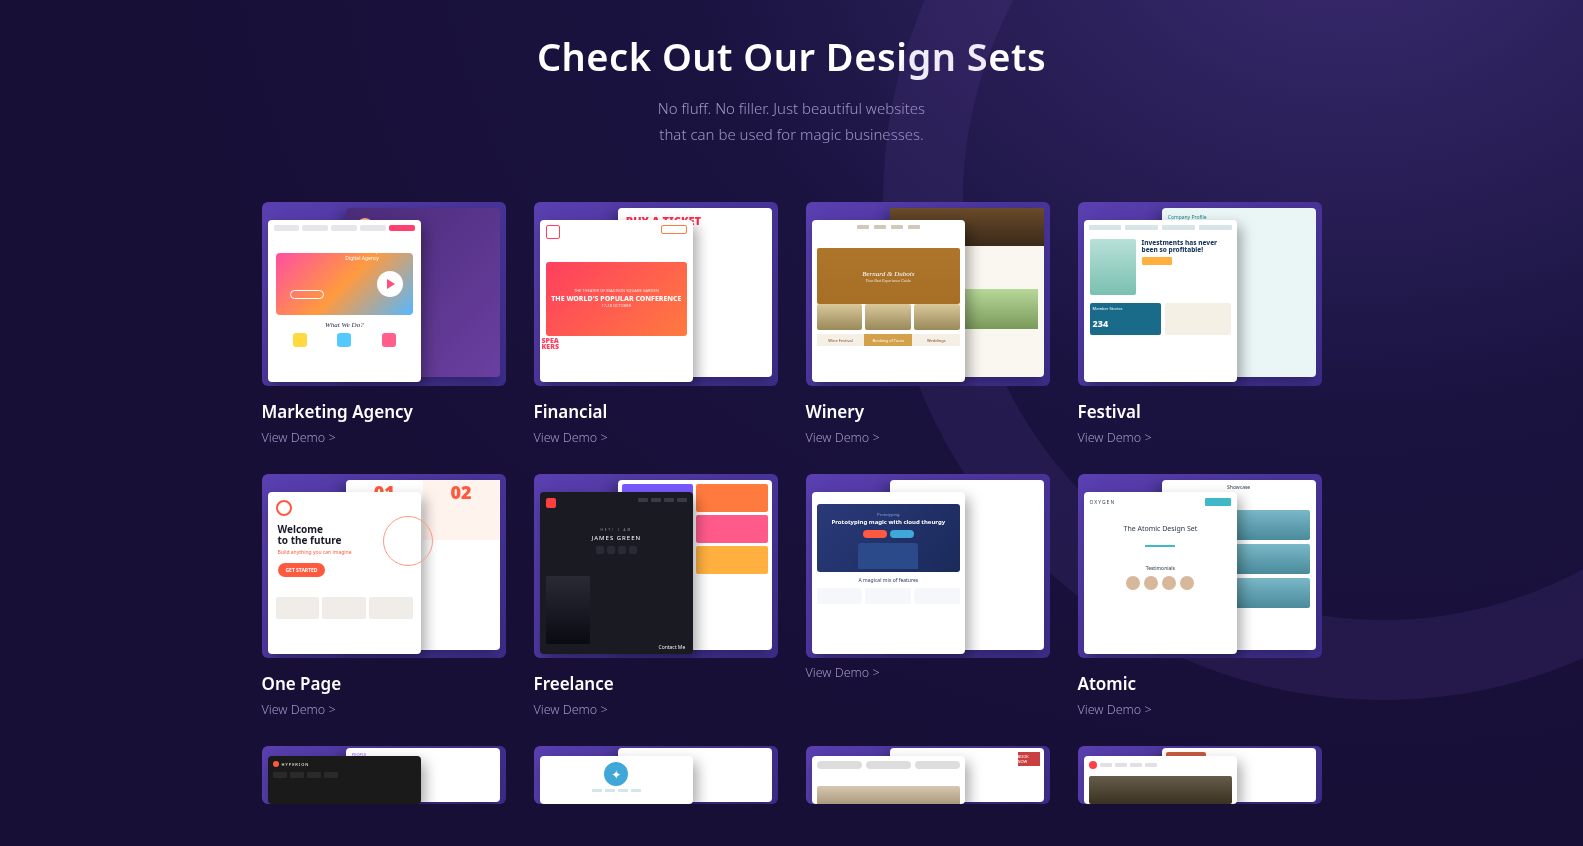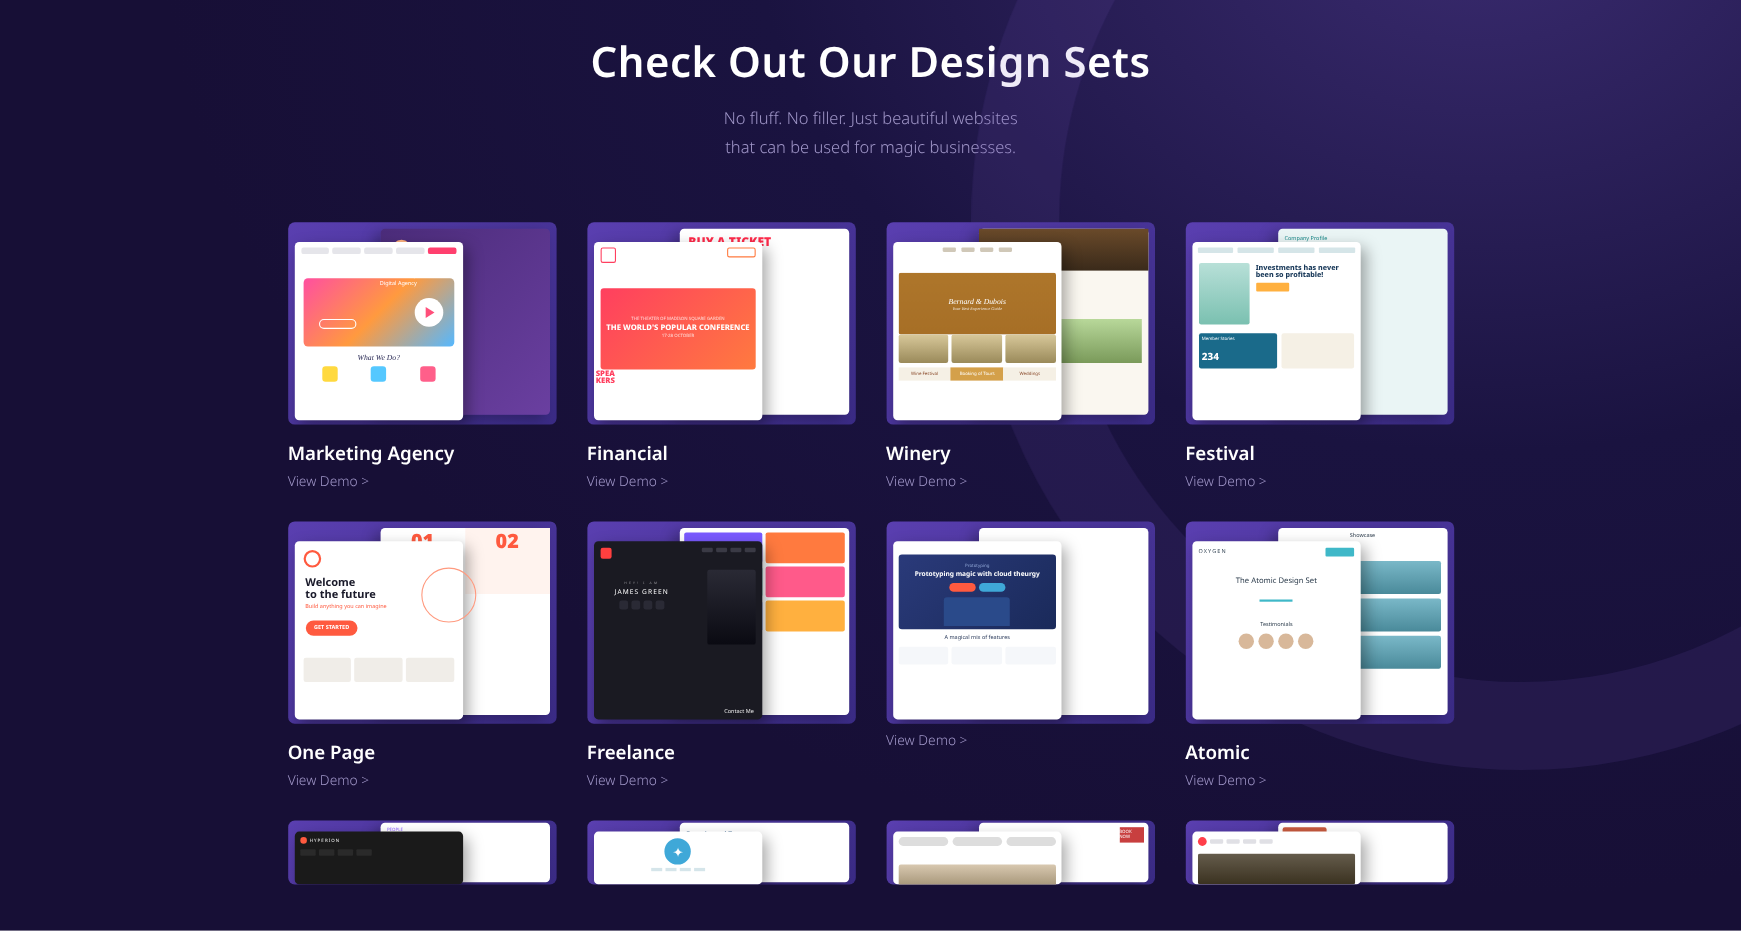--- a/index.html
+++ b/index.html
@@ -149,21 +149,21 @@
 .c6 .back .grid6 div:nth-child(1){background:#7a5aff;}
 .c6 .back .grid6 div:nth-child(2){background:#ff7a3f;}
 .c6 .back .grid6 div:nth-child(3){background:#3fb8a8;}
 .c6 .back .grid6 div:nth-child(4){background:#ff5a8a;}
 .c6 .back .grid6 div:nth-child(5){background:#5a8aff;}
 .c6 .back .grid6 div:nth-child(6){background:#ffb03f;}
 .c6 .front{background:#1a1a22;}
 .c6 .nav6{display:flex;gap:3px;padding:6px;}
 .c6 .nav6 span{width:10px;height:4px;background:#3a3a45;border-radius:1px;}
 .c6 .nav6 .sq{width:10px;height:10px;background:#ff3f3f;border-radius:2px;margin-right:auto;}
-.c6 .body6{display:flex;padding:4px 6px;gap:22px;}
+.c6 .body6{display:flex;padding:4px 6px;gap:22px;flex-direction:column;}
 .c6 .port{width:44px;height:68px;background:linear-gradient(#2a2a35,#0a0a12);border-radius:2px;}
 .c6 .nm6{font-size:6px;color:#fff;text-align:center;letter-spacing:1px;padding-top:10px;}
 .c6 .nm6 small{display:block;font-size:3px;letter-spacing:2px;opacity:.5;margin-bottom:2px;}
 .c6 .soc{display:flex;gap:3px;justify-content:center;margin-top:4px;}
 .c6 .soc span{width:8px;height:8px;background:#2a2a35;border-radius:2px;}
 .c6 .cnt{position:absolute;bottom:4px;right:8px;font-size:5px;color:#eee;}
 
 
 .c7 .back{background:#fff;}
 .c7 .back .av7{display:flex;align-items:center;gap:4px;padding:26px 6px 4px;}

